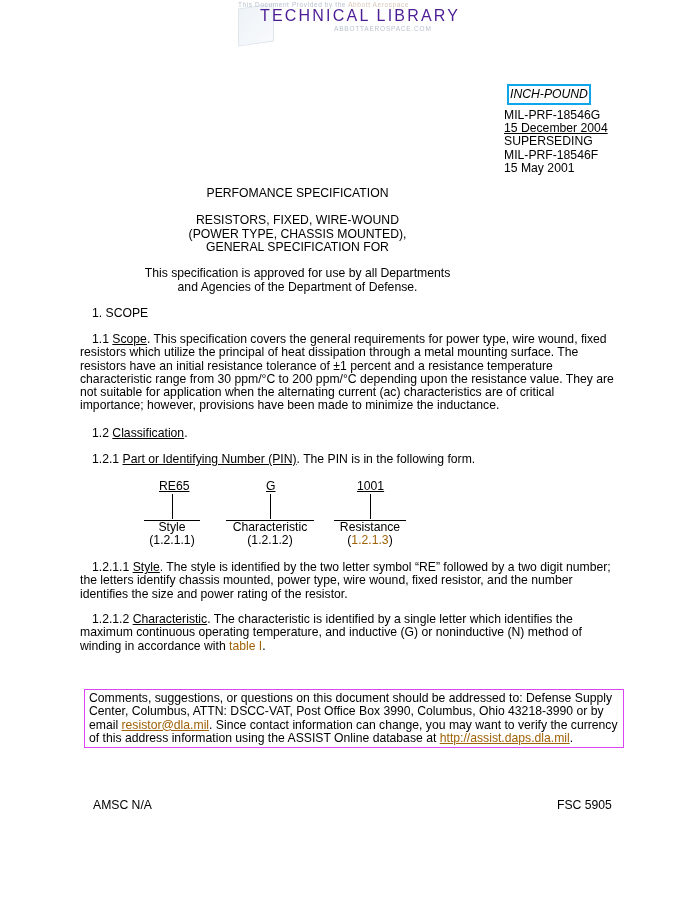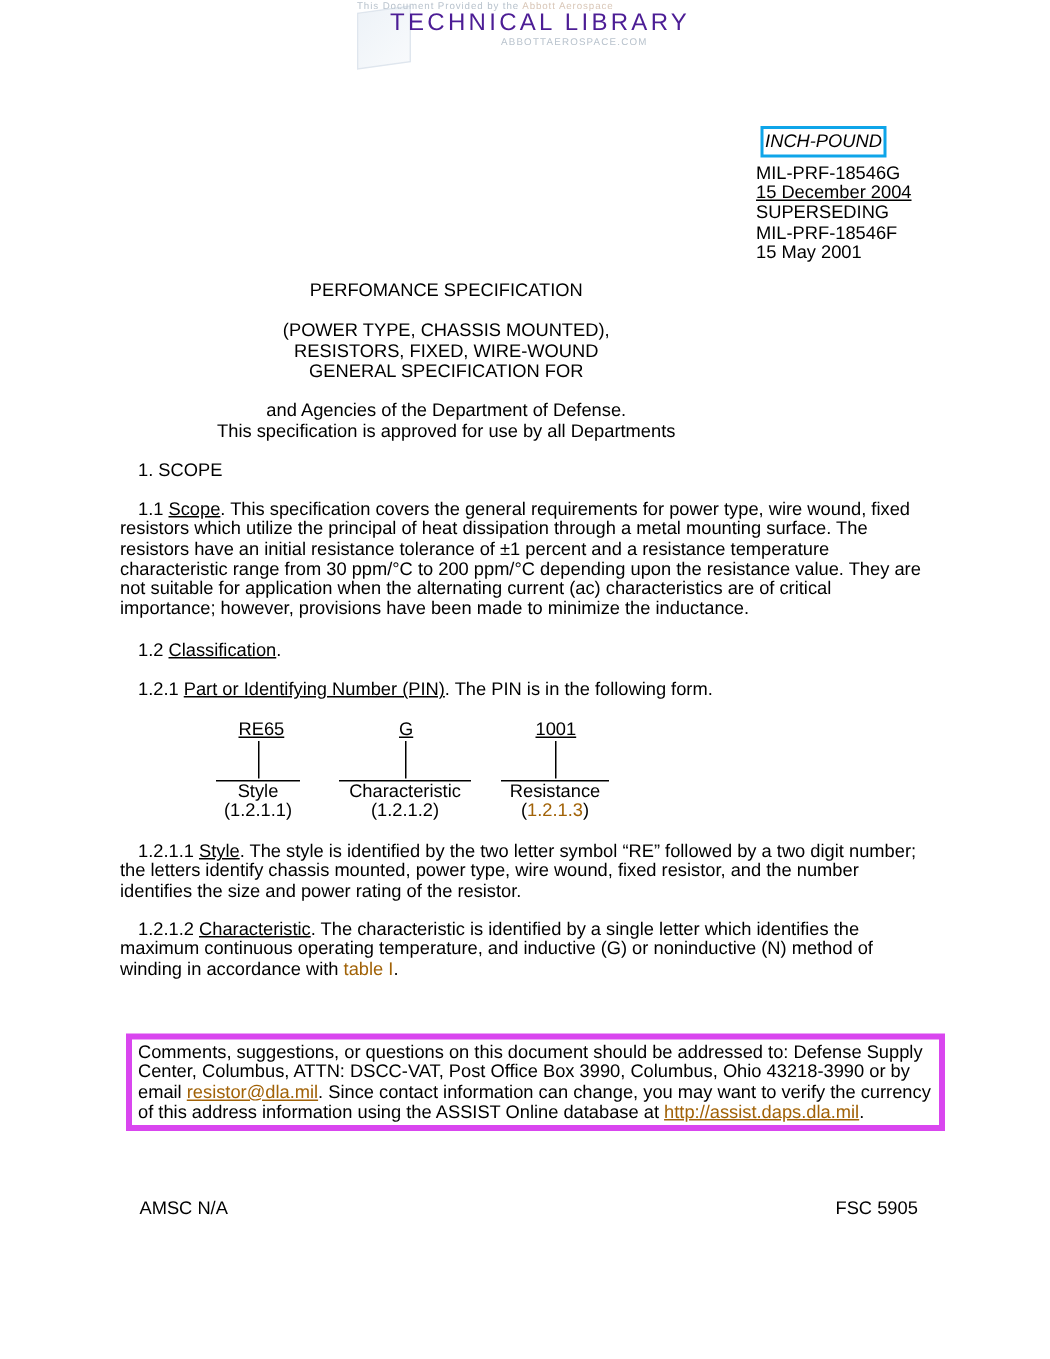--- a/index.html
+++ b/index.html
@@ -17,21 +17,21 @@
       text-align: center; line-height: 17px; font-style: italic; }
     .ident { left: 504px; top: 109px; line-height: 13.2px; }
     .u { text-decoration: underline; }
     .center { left: 0; width: 595px; text-align: center; line-height: 13.5px; }
     .para { left: 80px; width: 540px; line-height: 13.3px; }
     .link { color: #a16207; }
     .pin-col { text-align: center; line-height: 13px; }
     .pin-code { position: absolute; text-decoration: underline; }
     .vline { position: absolute; width: 1px; background: #000; }
     .hline { position: absolute; height: 1px; background: #000; }
-    .comment-box { left: 84px; top: 689px; width: 530px; border: 4px solid #d946ef;
+    .comment-box { left: 84px; top: 689px; width: 530px; border: 1px solid #d946ef;
       padding: 2px 4px; line-height: 13.3px; }
   </style>
 </head>
 <body>
 
 <div class="abs wm">
   <div class="wm-book"></div>
   <div class="wm-top"><span>This Document Provided by the</span> <span class="acc">Abbott Aerospace</span></div>
   <div class="wm-main">TECHNICAL LIBRARY</div>
   <div class="wm-url">ABBOTTAEROSPACE.COM</div>
@@ -41,27 +41,27 @@
 <div class="abs ident">
   <div>MIL-PRF-18546G</div>
   <div class="u">15 December 2004</div>
   <div>SUPERSEDING</div>
   <div>MIL-PRF-18546F</div>
   <div>15 May 2001</div>
 </div>
 
 <div class="abs center" style="top:187px;">PERFOMANCE SPECIFICATION</div>
 <div class="abs center" style="top:214px;">
+  <div>RESISTORS, FIXED, WIRE-WOUND</div>
   <div>(POWER TYPE, CHASSIS MOUNTED),</div>
-  <div>RESISTORS, FIXED, WIRE-WOUND</div>
   <div>GENERAL SPECIFICATION FOR</div>
 </div>
 <div class="abs center" style="top:267px;">
+  <div>This specification is approved for use by all Departments</div>
   <div>and Agencies of the Department of Defense.</div>
-  <div>This specification is approved for use by all Departments</div>
 </div>
 
 <div class="abs para" style="top:307px; left:92px;">1.  SCOPE</div>
 
 <div class="abs para" style="top:333px; text-indent:12px;"><span>1.1  </span><span class="u">Scope</span><span>.  This specification covers the general requirements for power type, wire wound, fixed resistors which utilize the principal of heat dissipation through a metal mounting surface.  The resistors have an initial resistance tolerance of ±1 percent and a resistance temperature characteristic range from 30 ppm/°C to 200 ppm/°C depending upon the resistance value.  They are not suitable for application when the alternating current (ac) characteristics are of critical importance; however, provisions have been made to minimize the inductance.</span></div>
 
 <div class="abs para" style="top:427px; left:92px;"><span>1.2  </span><span class="u">Classification</span><span>.</span></div>
 
 <div class="abs para" style="top:453px; left:92px;"><span>1.2.1  </span><span class="u">Part or Identifying Number (PIN)</span><span>.  The PIN is in the following form.</span></div>
 

